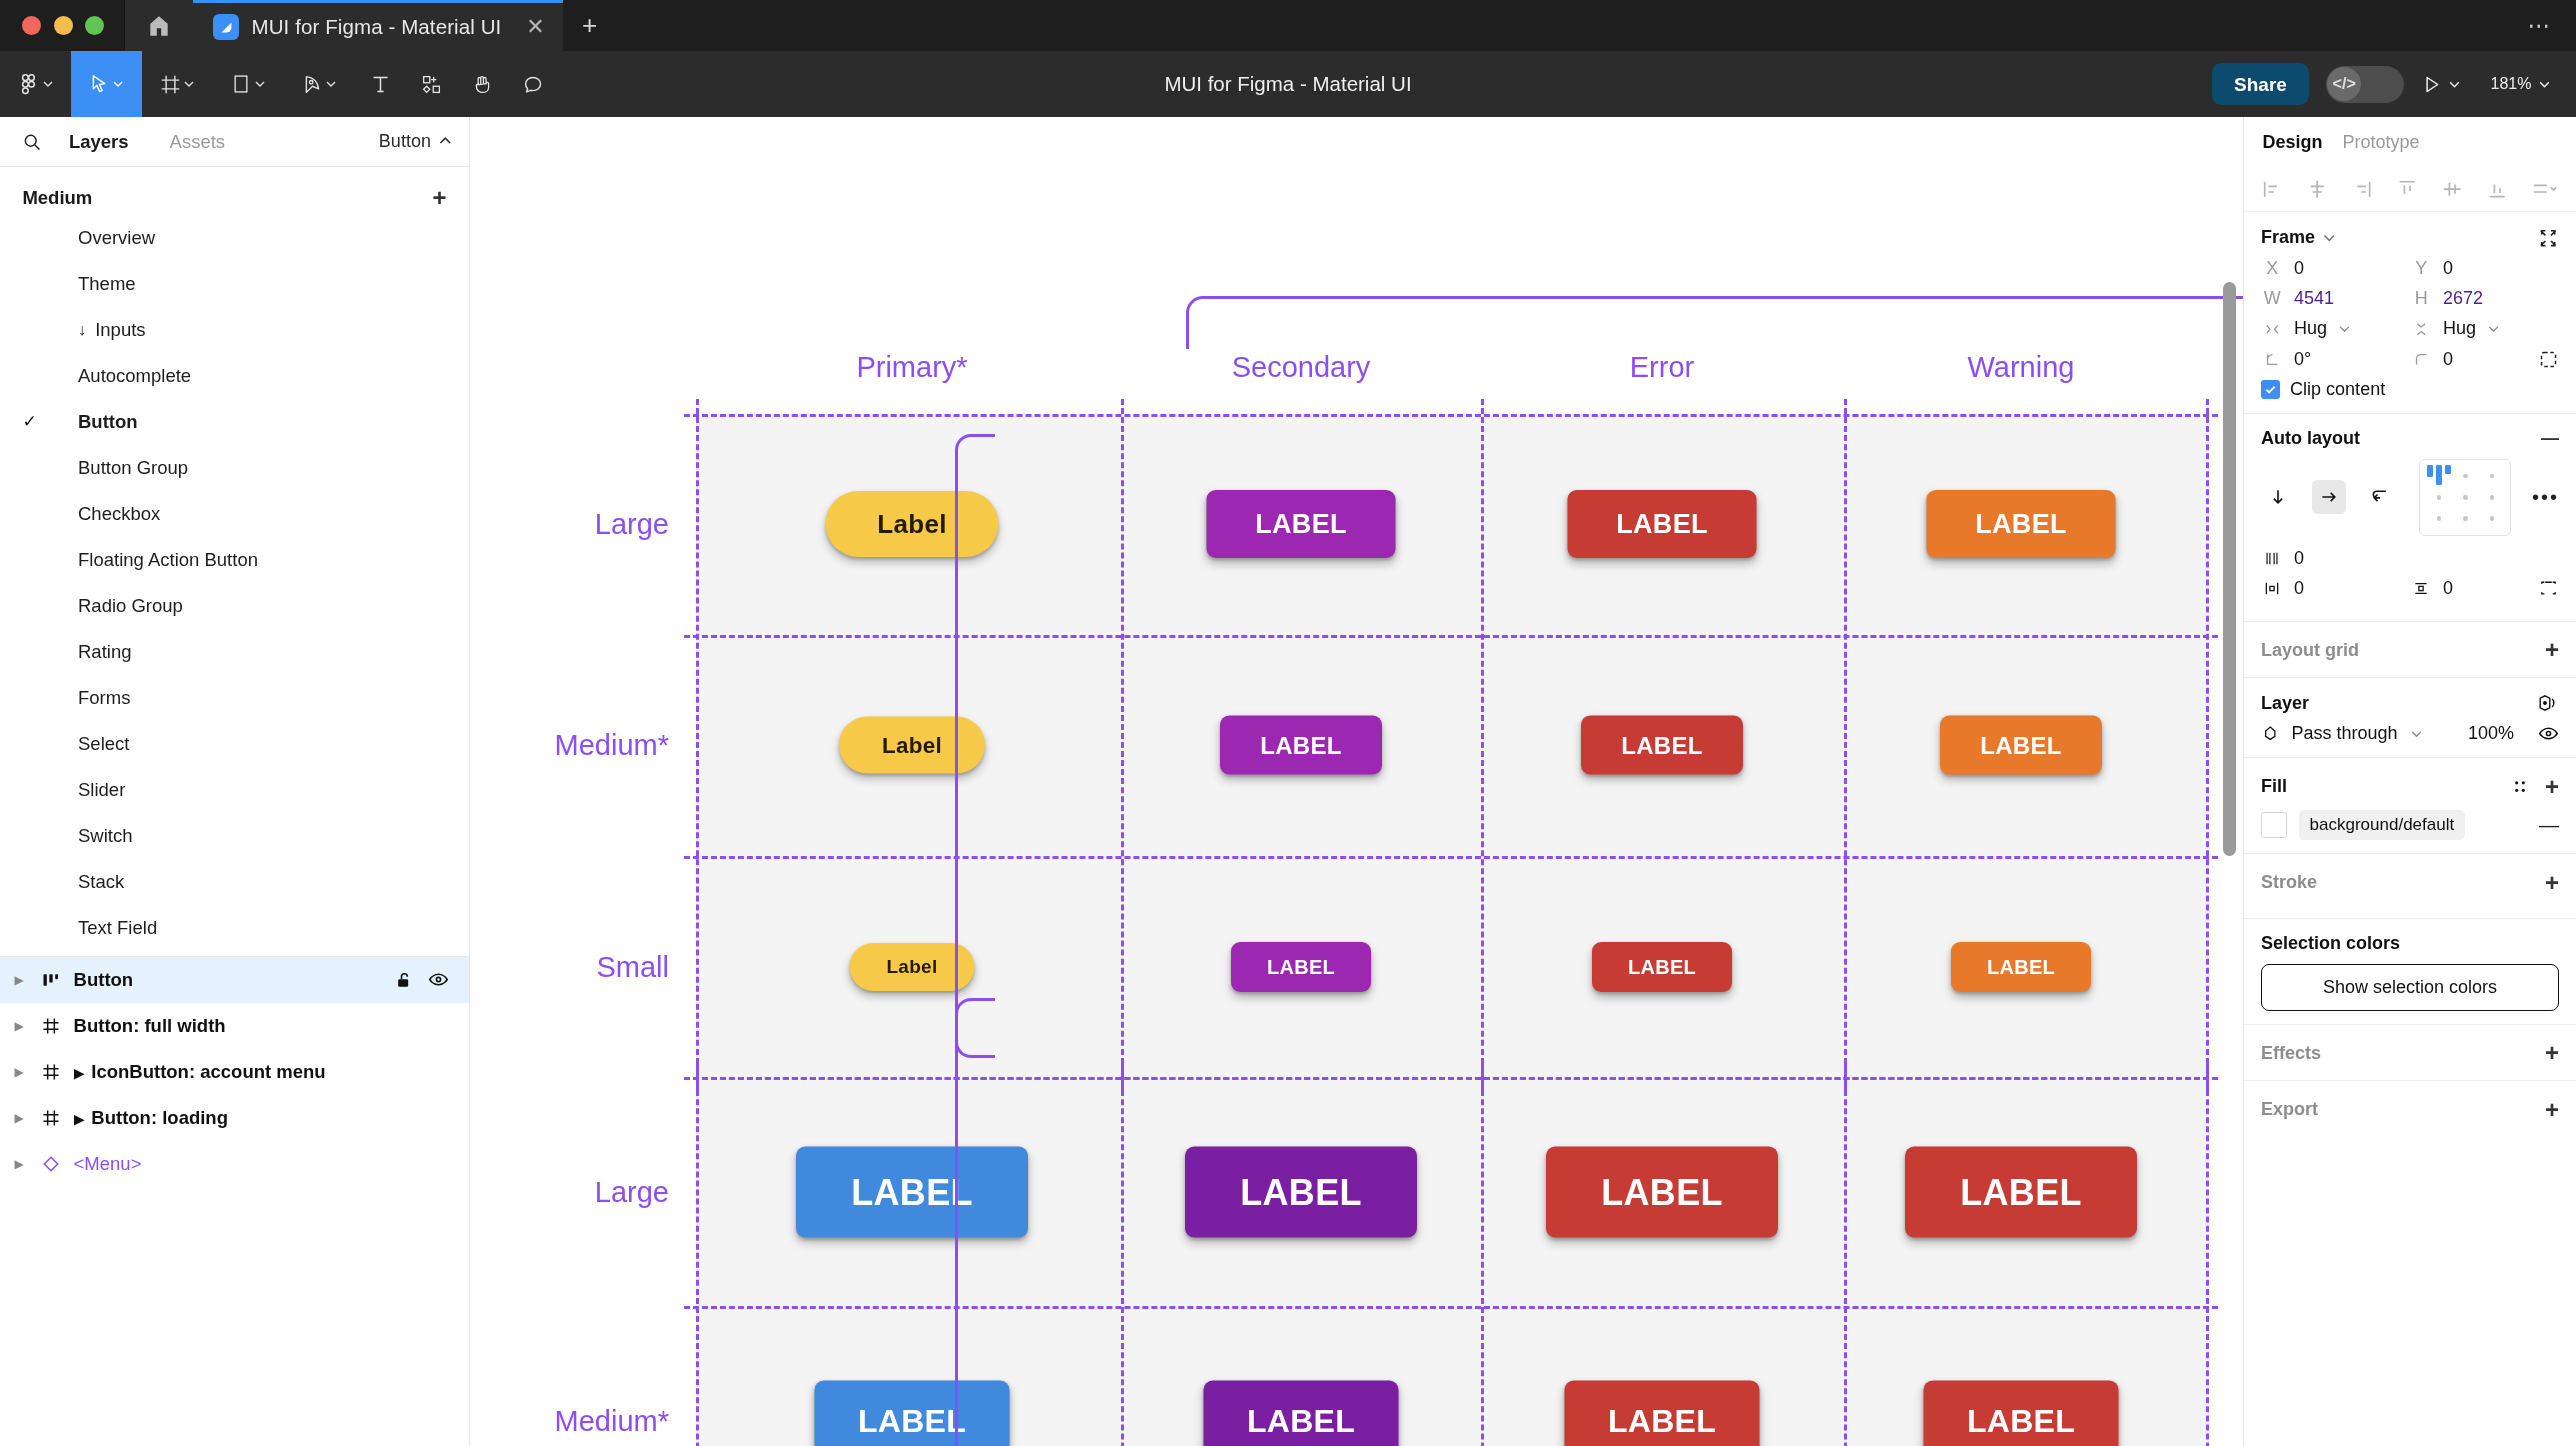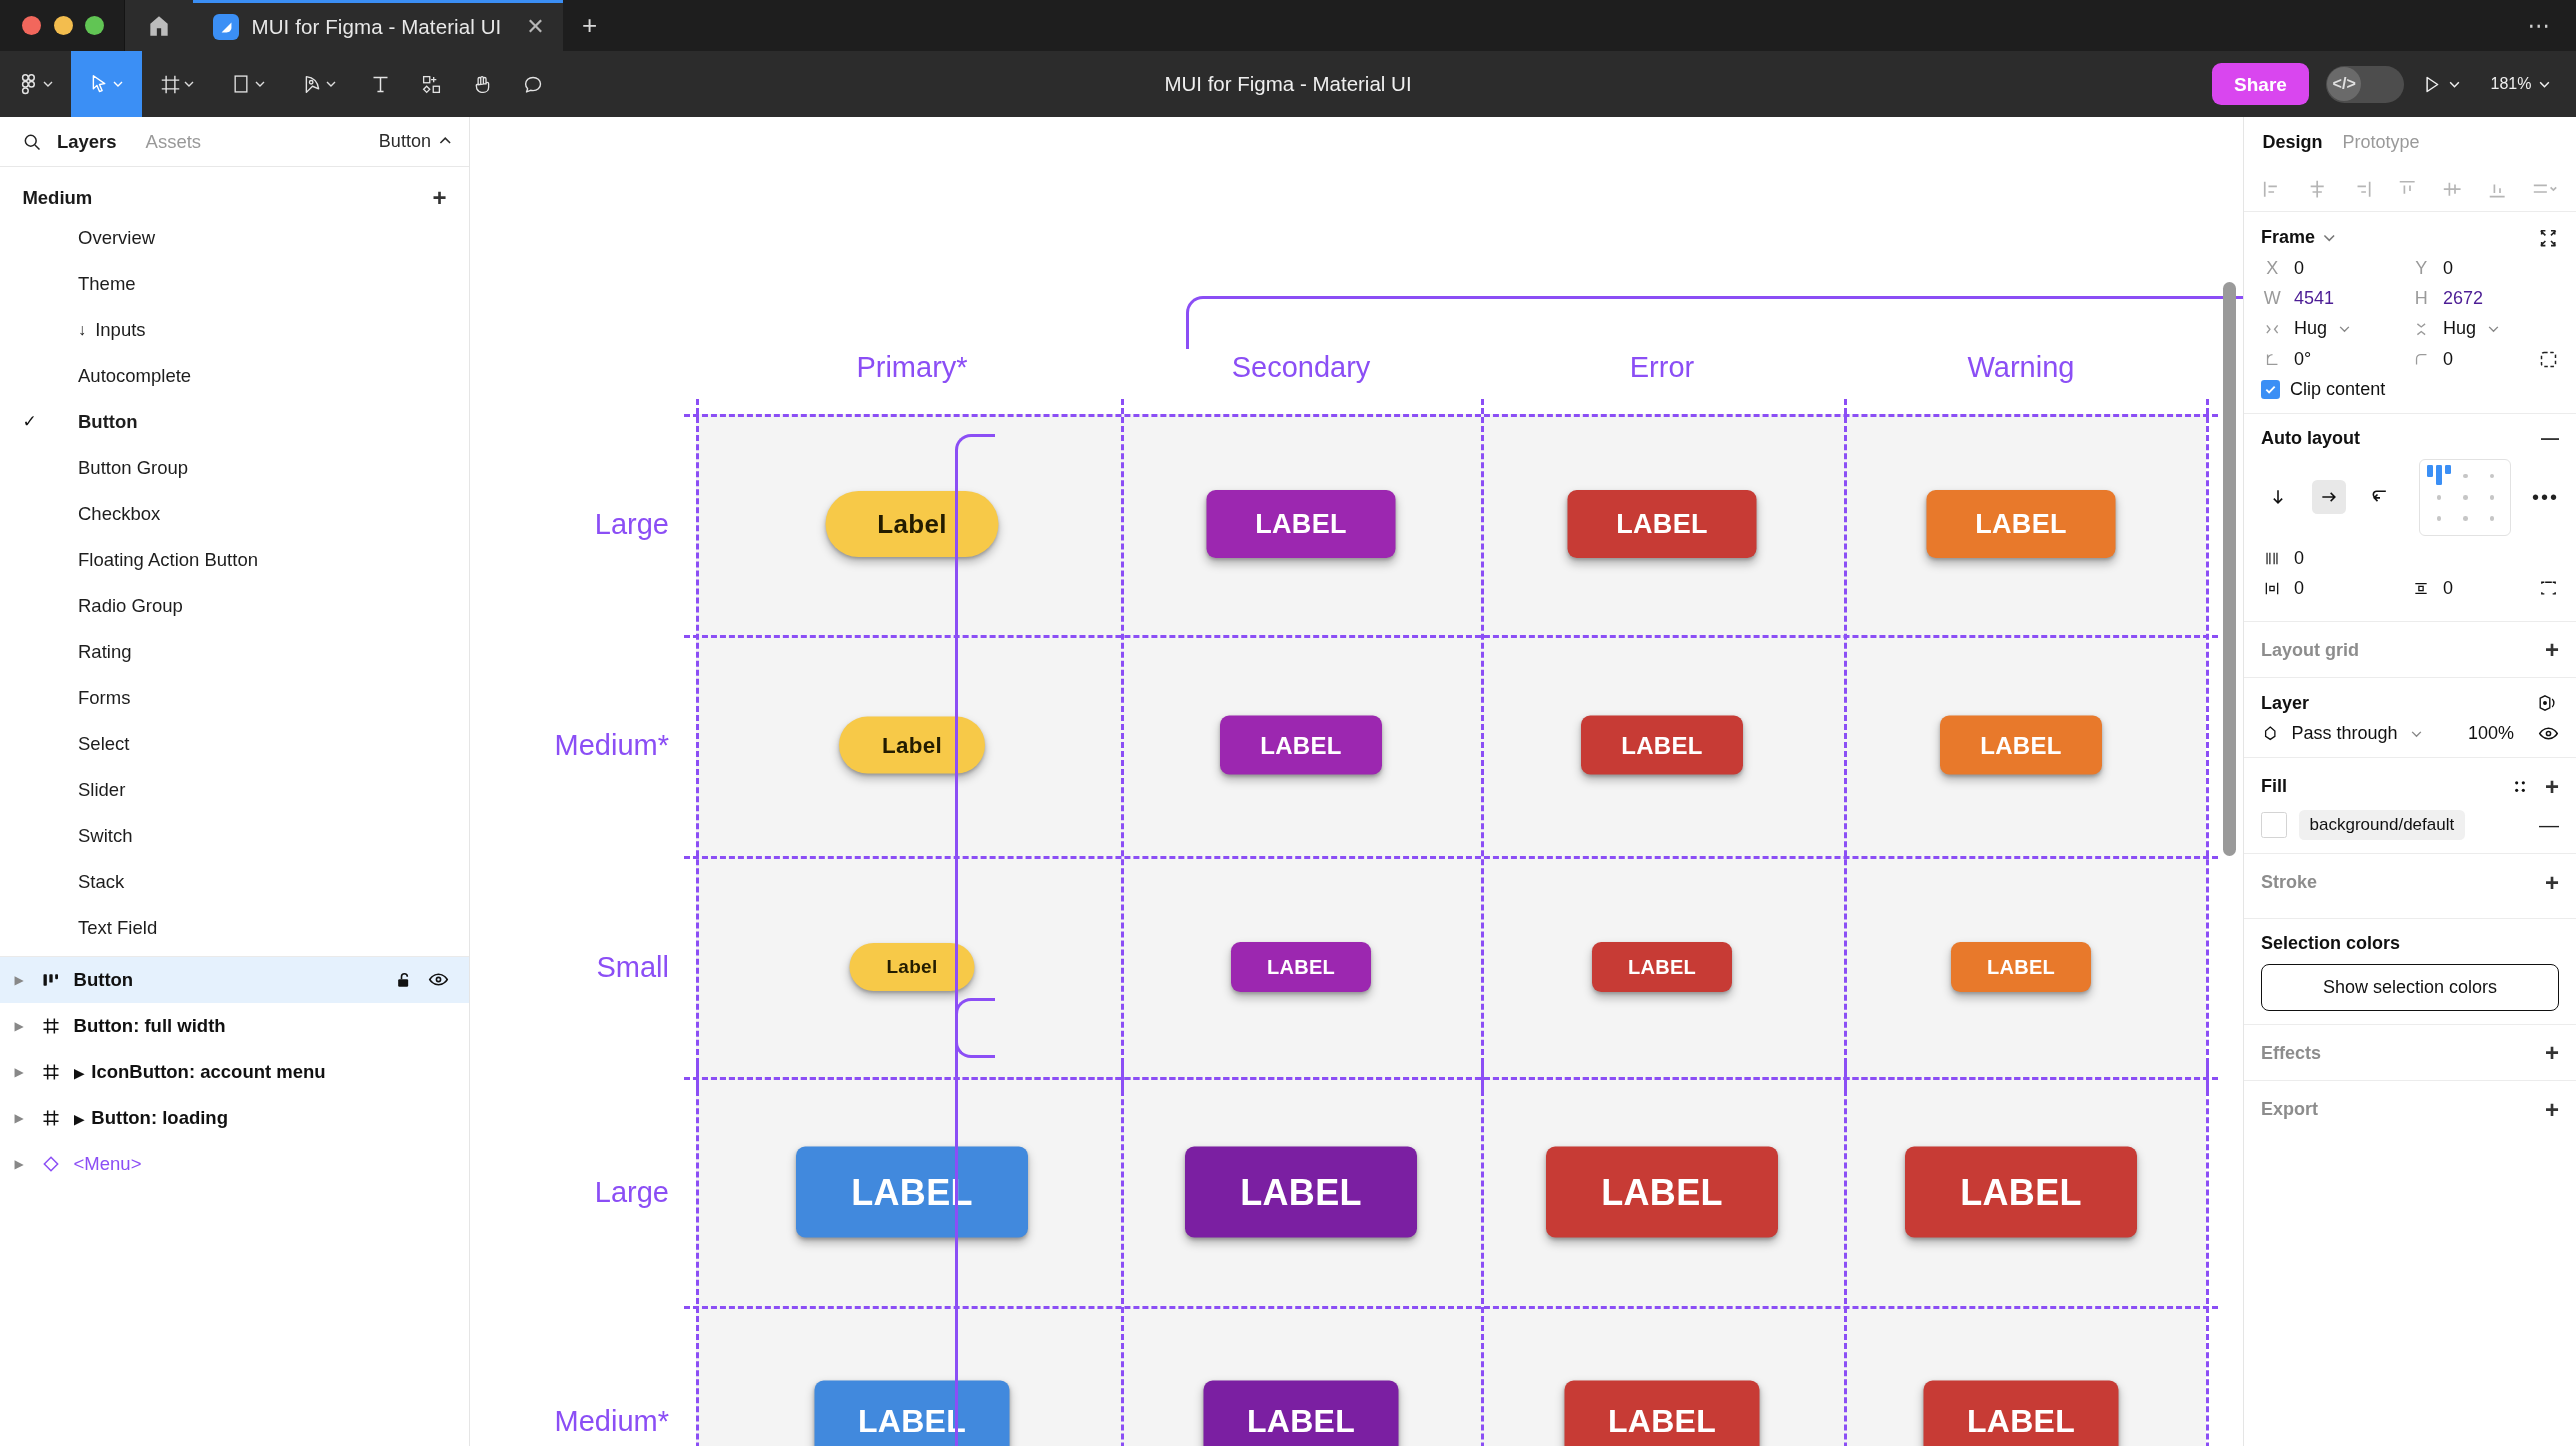--- a/index.html
+++ b/index.html
@@ -47,21 +47,21 @@
   .tool .chev { margin-left: 2.6px; }
   .toolbar-center {
     position:absolute; left:0; right:0; top:0; bottom:0; display:flex; align-items:center; justify-content:center;
     pointer-events:none;
   }
   .doc-title { color:#efefef; font-size:20.5px; }
   .toolbar-right {
     margin-left:auto; display:flex; align-items:center; gap:17px; padding-right:25px; z-index:2;
   }
   .share-btn {
-    background:#d946ef; color:#fff; font-size:19px; font-weight:700; border:none;
+    background:#0c4a6e; color:#fff; font-size:19px; font-weight:700; border:none;
     border-radius:9.2px; padding:11.2px 22px; line-height:1;
   }
   .devmode {
     width: 78px; height:37px; border-radius:18.5px; background:#4d4d4d; position:relative; display:flex; align-items:center;
   }
   .devmode .knob {
     width:34px;height:34px;border-radius:50%;background:#6a6a6a;margin-left:1.3px;
     display:flex;align-items:center;justify-content:center;color:#e0e0e0;font-size:16px;font-weight:700;
   }
   .play-grp, .zoom-grp { display:flex; align-items:center; gap:6.6px; color:#efefef; font-size:16px;}
@@ -69,21 +69,21 @@
 
   
   .body { flex:1; display:flex; position:relative; min-height:0; }
 
   
   .leftpanel {
     width: 470px; flex:0 0 470px; background:#fff; display:flex; flex-direction:column;
     border-right:0.7px solid #e5e5e5; min-height:0;
   }
   .lp-head {
-    height:50px; flex:0 0 50px; display:flex; align-items:center; gap:0; padding:0 17px 0 22.4px;
+    height:50px; flex:0 0 50px; display:flex; align-items:center; gap:12px; padding:0 17px 0 22.4px;
     border-bottom:0.7px solid #e8e8e8;
   }
   .lp-tab { font-size:18.5px; color:#999; padding:0 14.5px; }
   .lp-tab.active { color:#1a1a1a; font-weight:700; }
   .lp-breadcrumb { margin-left:auto; font-size:18px; color:#2b2b2b; display:flex; align-items:center; gap:6.6px;}
   .lp-scroll { flex:1; overflow:hidden; padding-top: 6.6px; }
   .pages-title { font-size:18.5px; font-weight:700; color:#1a1a1a; padding: 12px 22.4px 5.3px; display:flex; align-items:center;}
   .pages-title .plus { margin-left:auto; color:#333; font-size:24px; line-height:1;}
   .page-row {
     height:46px; display:flex; align-items:center; font-size:18.5px; color:#1d1d1d; padding-left:22.4px; position:relative;

